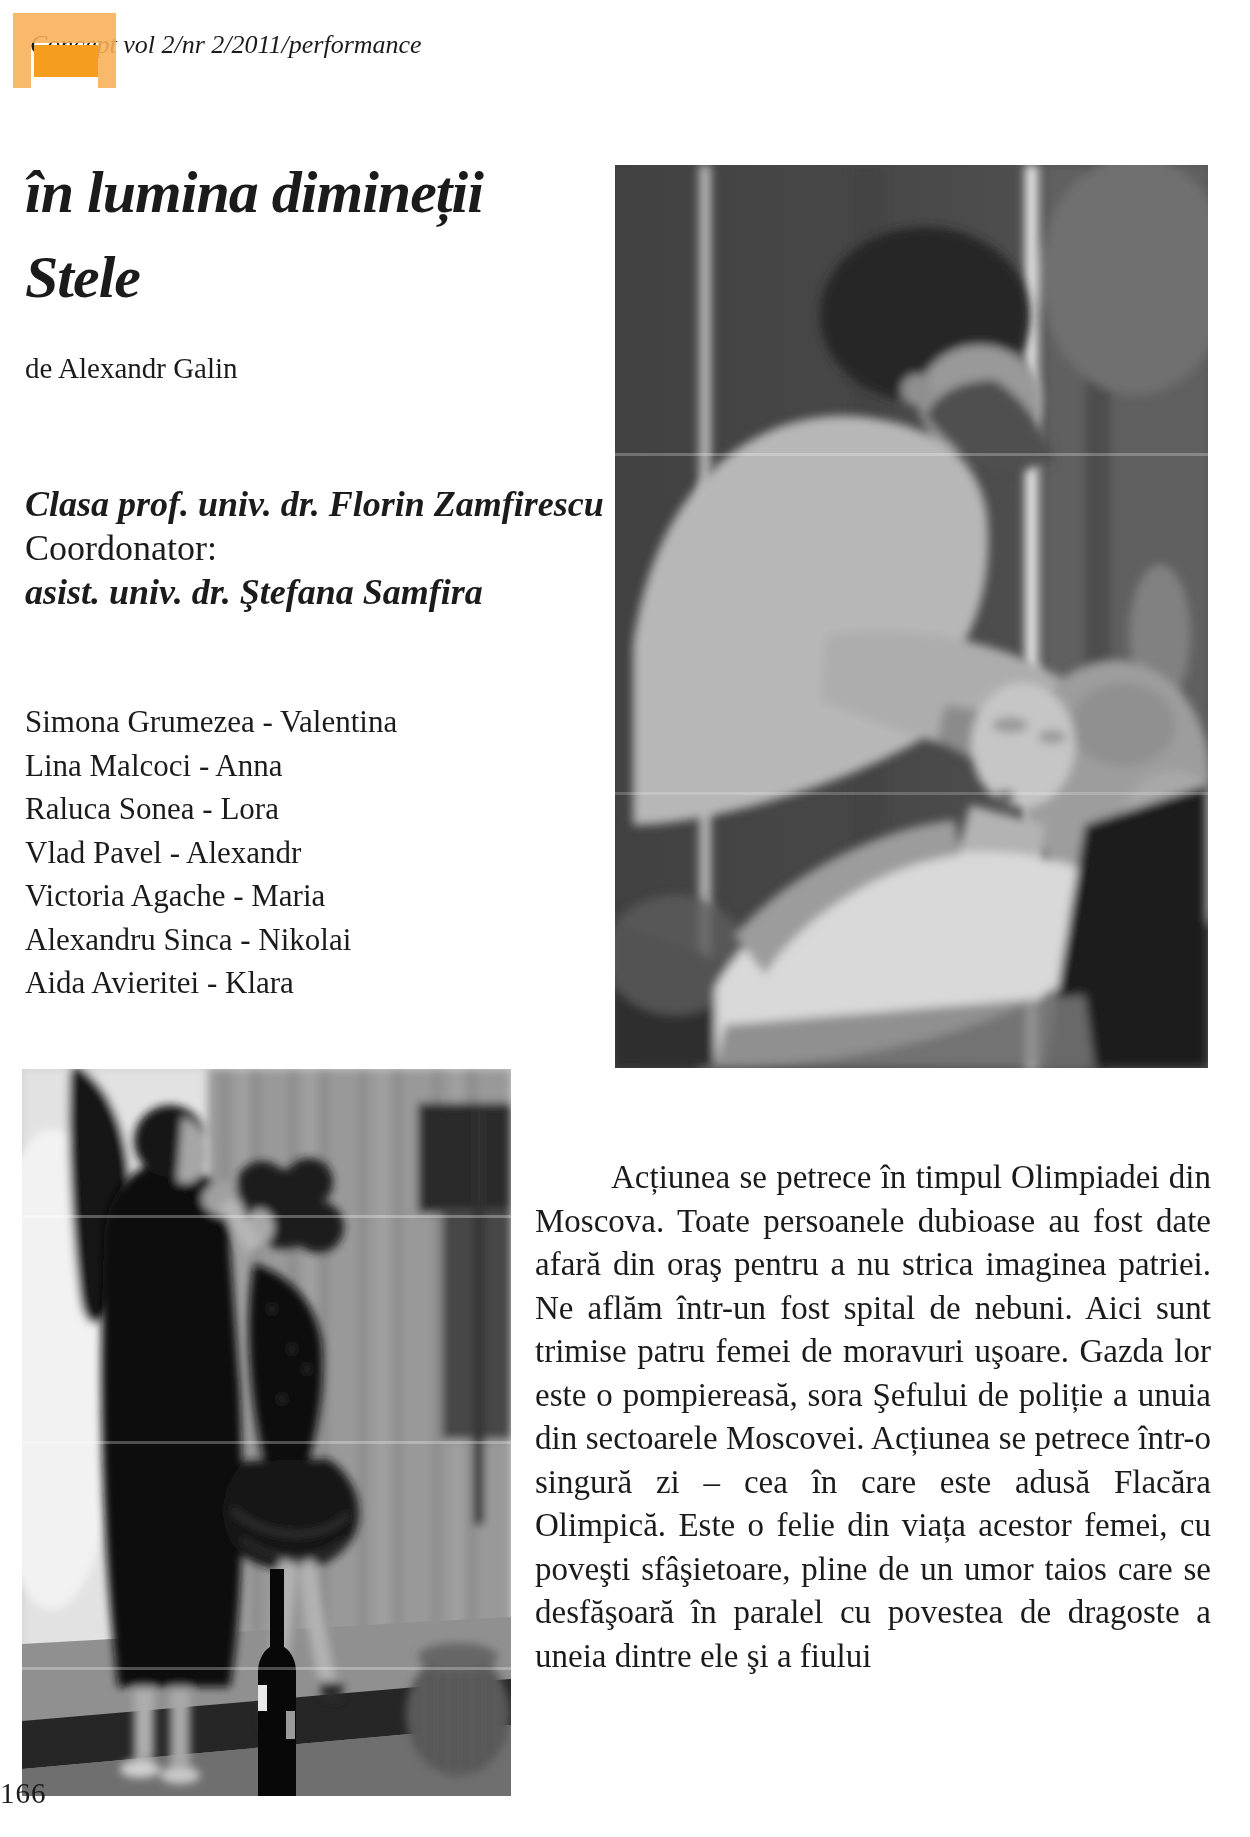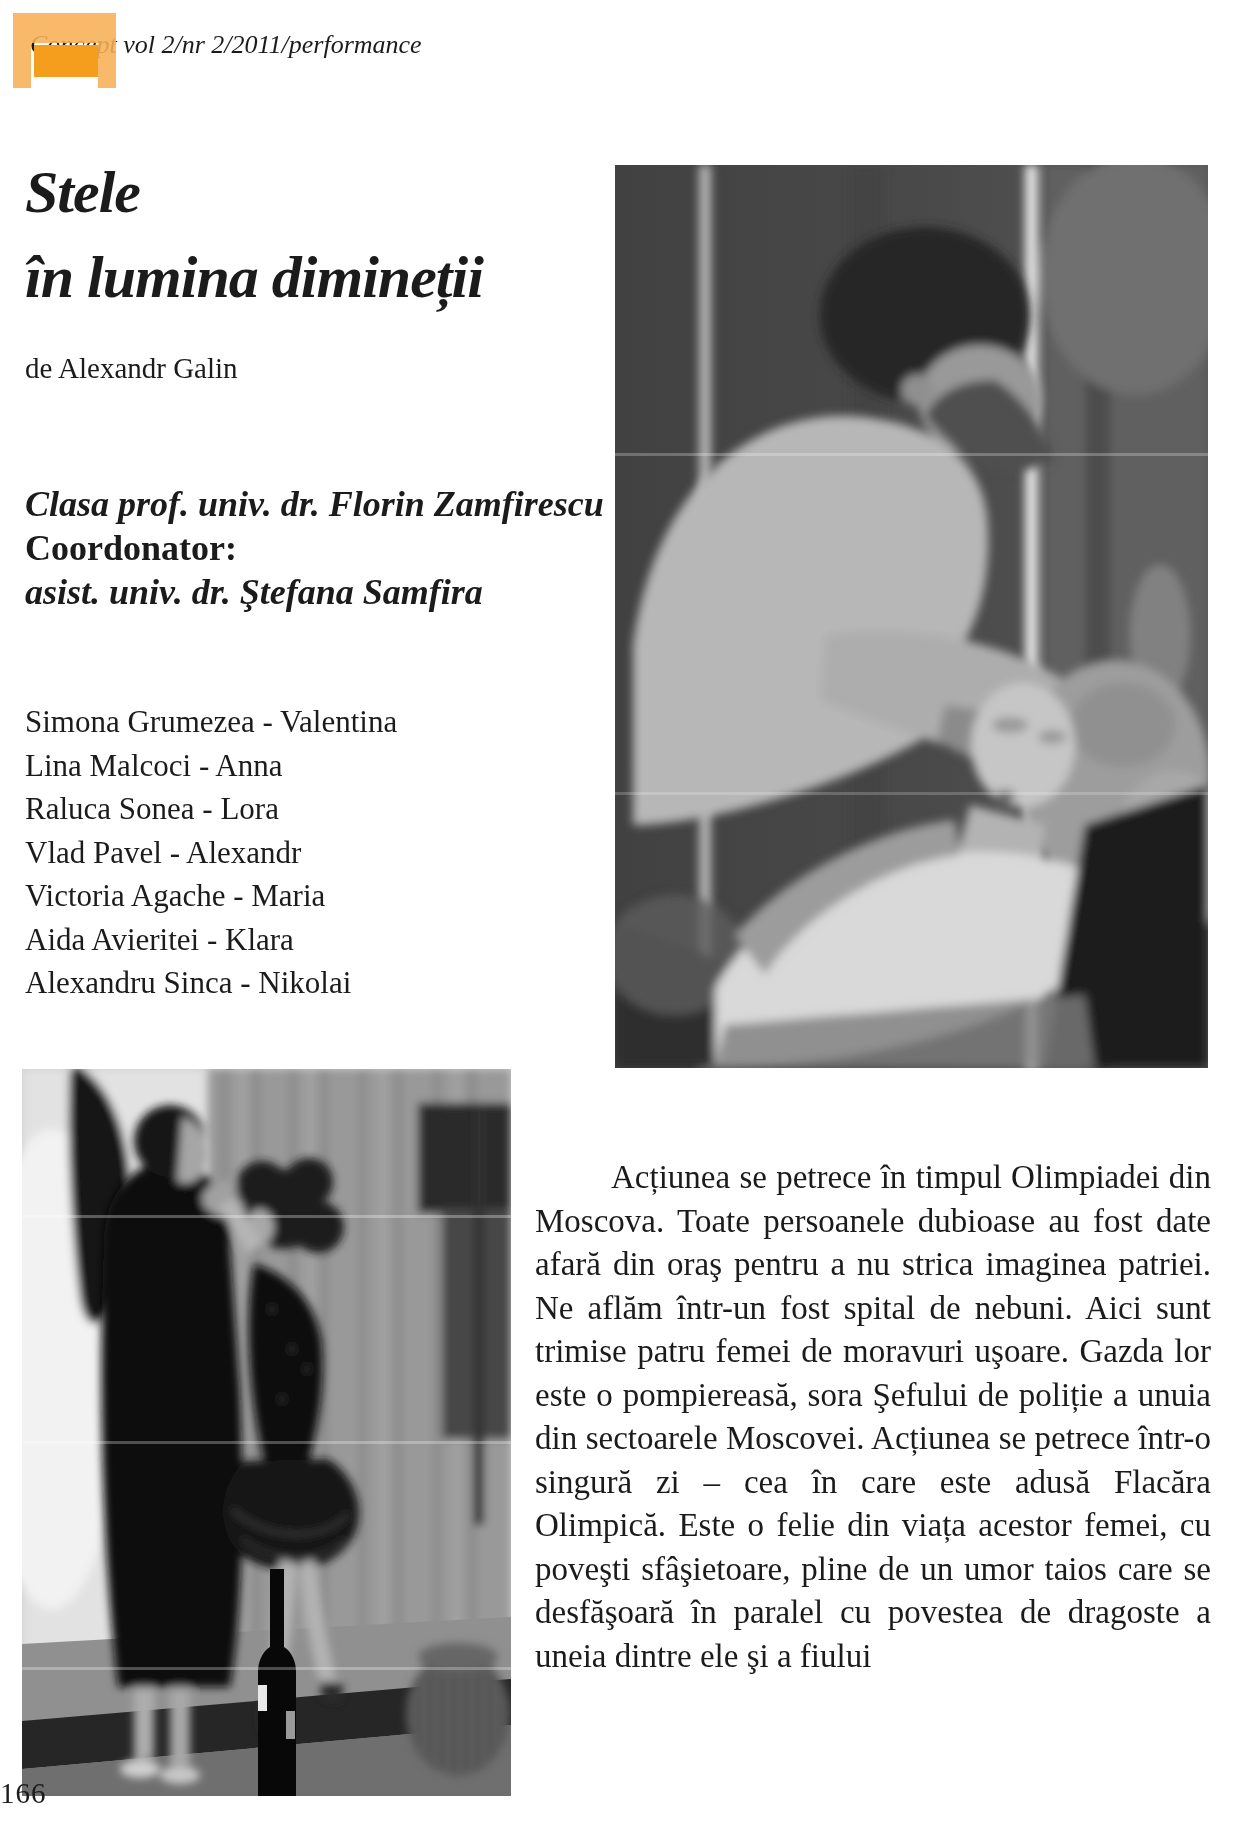--- a/index.html
+++ b/index.html
@@ -17,21 +17,21 @@
   }
   .masthead-logo { position:absolute; left:13px; top:13px; width:103px; height:75px; z-index:2; }
   .title-block {
     position:absolute; left:25px; top:150px;
     font-weight:bold; font-style:italic;
     font-size:60px; line-height:85px; letter-spacing:-1px; white-space:nowrap;
   }
   .byline { position:absolute; left:25px; top:352px; font-size:29px; white-space:nowrap; }
   .credits-block { position:absolute; left:25px; top:482px; font-size:36px; line-height:44px; white-space:nowrap; }
   .bi { font-weight:bold; font-style:italic; }
-  .b  { font-weight:bold; }
+  .b  { font-weight:normal; }
   .cast-block { position:absolute; left:25px; top:700px; font-size:31px; line-height:43.5px; white-space:nowrap; }
   .cast-line .role { }
   .sep { white-space:pre; }
   .photo-top    { position:absolute; left:615px; top:165px; width:593px; height:903px; }
   .photo-bottom { position:absolute; left:22px;  top:1069px; width:489px; height:727px; }
   .photo-top svg, .photo-bottom svg { display:block; width:100%; height:100%; }
   .synopsis {
     position:absolute; left:535px; top:1156px; width:676px;
     font-size:33px; line-height:43.5px;
     text-align:justify; text-indent:76px;
@@ -51,39 +51,39 @@
     <g opacity="0.88">
       <rect x="0" y="0" width="103" height="30" fill="#F8B156"></rect>
       <rect x="0" y="28" width="18" height="47" fill="#F8B156"></rect>
       <rect x="85" y="28" width="18" height="47" fill="#F8B156"></rect>
     </g>
     <rect x="21" y="32" width="64" height="32" fill="#F59D1C"></rect>
   </svg>
 </div>
 
 <div class="title-block">
+  <div>în lumina dimineții</div>
   <div>Stele</div>
-  <div>în lumina dimineții</div>
 </div>
 <div class="byline">de Alexandr Galin</div>
 
 <div class="credits-block">
   <div class="bi">Clasa prof. univ. dr. Florin Zamfirescu</div>
   <div class="b">Coordonator:</div>
   <div class="bi">asist. univ. dr. Ştefana Samfira</div>
 </div>
 
 <div class="cast-block">
   <div class="cast-line"><span>Simona Grumezea</span><span class="sep"> - </span><span class="role">Valentina</span></div>
   <div class="cast-line"><span>Lina Malcoci</span><span class="sep"> - </span><span class="role">Anna</span></div>
   <div class="cast-line"><span>Raluca Sonea</span><span class="sep"> - </span><span class="role">Lora</span></div>
   <div class="cast-line"><span>Vlad Pavel</span><span class="sep"> - </span><span class="role">Alexandr</span></div>
   <div class="cast-line"><span>Victoria Agache</span><span class="sep"> - </span><span class="role">Maria</span></div>
+  <div class="cast-line"><span>Alexandru Sinca</span><span class="sep"> - </span><span class="role">Nikolai</span></div>
   <div class="cast-line"><span>Aida Avieritei</span><span class="sep"> - </span><span class="role">Klara</span></div>
-  <div class="cast-line"><span>Alexandru Sinca</span><span class="sep"> - </span><span class="role">Nikolai</span></div>
 </div>
 
 <div class="photo-top" title="black-and-white stage photo: man embracing woman lying back">
   <svg viewBox="0 0 593 903" preserveAspectRatio="none">
     <defs>
       <linearGradient id="bgGradT" x1="0" y1="0" x2="1" y2="0">
         <stop offset="0" stop-color="#414141"></stop>
           <stop offset="0.55" stop-color="#4a4a4a"></stop>
           <stop offset="1" stop-color="#585858"></stop>
       </linearGradient>

